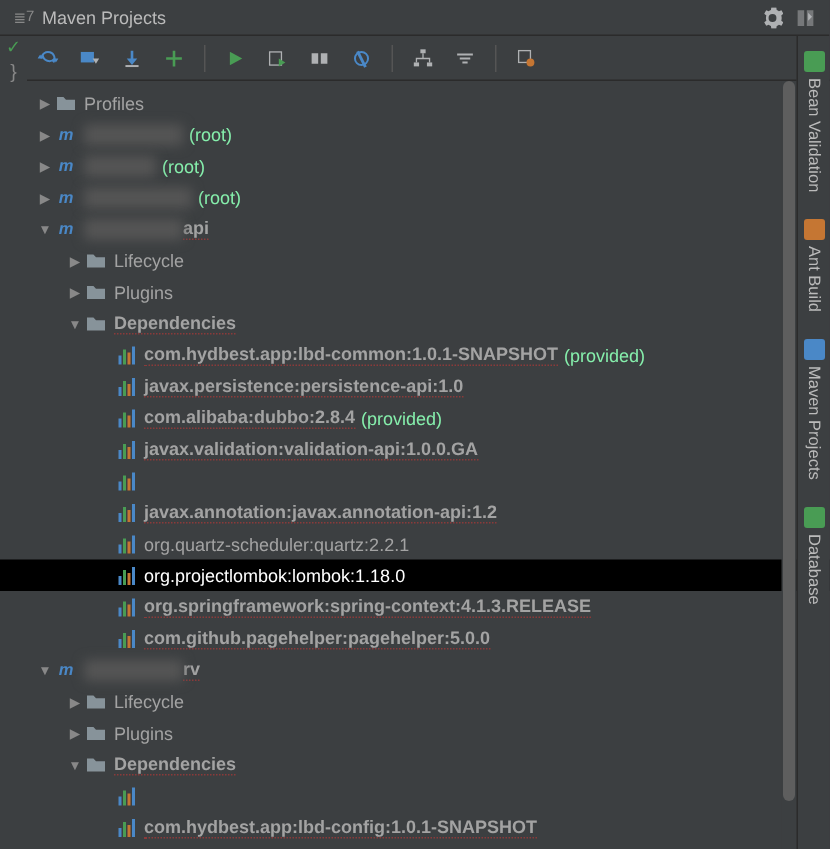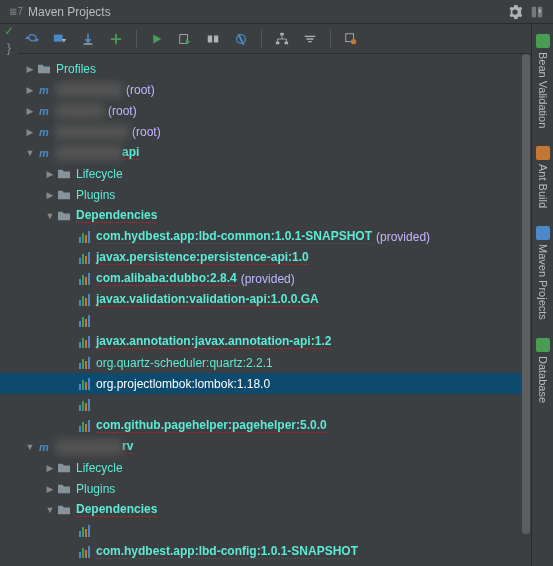--- a/index.html
+++ b/index.html
@@ -8,33 +8,33 @@
 .header-left { display: flex; align-items: center; gap: 4px; }
 .header-right { display: flex; align-items: center; gap: 6px; }
 .header-title { color: #bbbbbb; font-size: 12px; }
 .toolbar { background: #3c3f41; height: 30px; display: flex; align-items: center; padding: 0 24px; gap: 12px; border-bottom: 1px solid #2b2b2b; }
 .toolbar-sep { width: 1px; height: 18px; background: #555; }
 .icon-btn { width: 16px; height: 16px; display: inline-flex; align-items: center; justify-content: center; cursor: pointer; color: #afb1b3; }
 .icon-btn.blue { color: #4a88c7; }
 .icon-btn.green { color: #499c54; }
 .tree { padding: 4px 0; overflow-y: auto; height: calc(566px - 54px); }
 .tree-row { display: flex; align-items: center; height: 21px; padding-left: 4px; white-space: nowrap; }
-.tree-row.selected { background: #0c4a6e; color: #ffffff; }
+.tree-row.selected { background: #000000; color: #ffffff; }
 .arrow { width: 12px; display: inline-flex; justify-content: center; color: #888; font-size: 9px; cursor: pointer; }
 .indent { display: inline-block; }
 .node-icon { width: 16px; height: 14px; display: inline-flex; align-items: center; justify-content: center; margin-right: 4px; }
 .m-icon { color: #4a88c7; font-weight: bold; font-style: italic; font-size: 11px; }
 .bars-icon { display: inline-flex; gap: 1px; align-items: flex-end; height: 12px; }
 .bars-icon span { width: 2px; display: inline-block; }
 .bars-icon span:nth-child(1) { height: 6px; background: #4a88c7; }
 .bars-icon span:nth-child(2) { height: 10px; background: #499c54; }
 .bars-icon span:nth-child(3) { height: 8px; background: #c57633; }
 .bars-icon span:nth-child(4) { height: 12px; background: #4a88c7; }
-.label { color: #5eead4; }
-.label-dim { color: #c4b5fd; margin-left: 4px; }
+.label { color: #a3a3a3; }
+.label-dim { color: #86efac; margin-left: 4px; }
 .label.underline { border-bottom: 1px dotted #8b3a3a; font-weight: bold; }
 .selected .label, .selected .label-dim { color: #ffffff; }
 .blur { filter: blur(4px); background: #555; color: transparent; border-radius: 2px; }
 .side-tabs { position: absolute; right: 0; top: 24px; width: 22px; bottom: 0; background: #3c3f41; display: flex; flex-direction: column; align-items: center; padding-top: 10px; gap: 18px; border-left: 1px solid #2b2b2b; }
 .side-tab { writing-mode: vertical-rl; font-size: 11px; color: #bbbbbb; cursor: pointer; display: flex; align-items: center; gap: 4px; }
 .side-tab-icon { writing-mode: horizontal-tb; width: 14px; height: 14px; display: inline-flex; align-items: center; justify-content: center; }
 .left-gutter { position: absolute; left: 0; top: 24px; width: 18px; height: 30px; background: #3c3f41; display: flex; flex-direction: column; align-items: center; justify-content: center; gap: 2px; }
 .scrollbar { position: absolute; right: 22px; top: 54px; bottom: 0; width: 10px; background: #3c3f41; }
 .scrollbar-thumb { position: absolute; right: 1px; width: 8px; background: #5e5e5e; border-radius: 4px; top: 0; height: 480px; }
 </style>
@@ -323,20 +323,21 @@
       <span class="indent" style="width: 60px;"></span>
       <span class="arrow"></span>
       <span class="node-icon">
         <span class="bars-icon">
           <span></span>
           <span></span>
           <span></span>
           <span></span>
         </span>
       </span>
+      <span class="label underline">org.springframework:spring-context:4.1.3.RELEASE</span>
     </div>
     <div class="tree-row">
       <span class="indent" style="width: 60px;"></span>
       <span class="arrow"></span>
       <span class="node-icon">
         <span class="bars-icon">
           <span></span>
           <span></span>
           <span></span>
           <span></span>

